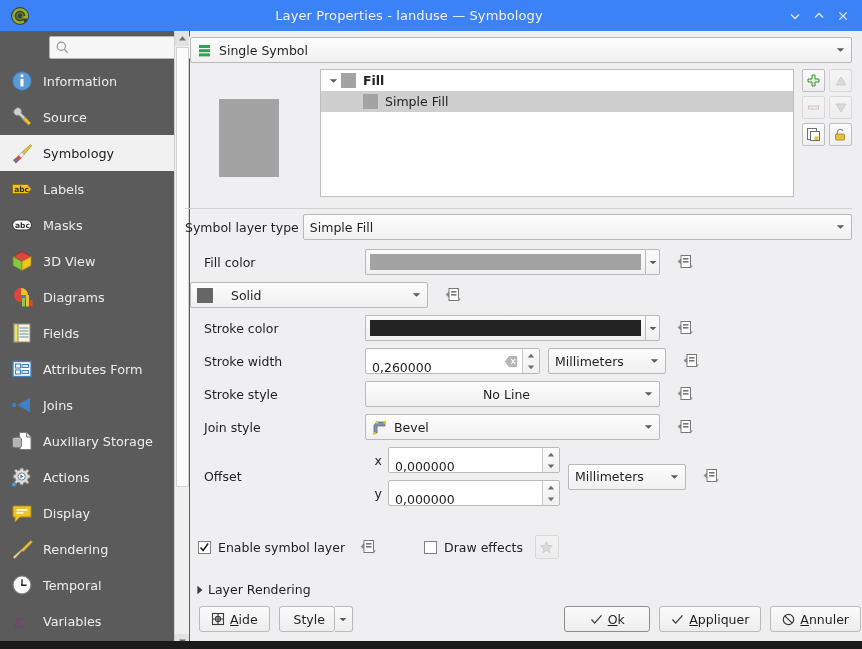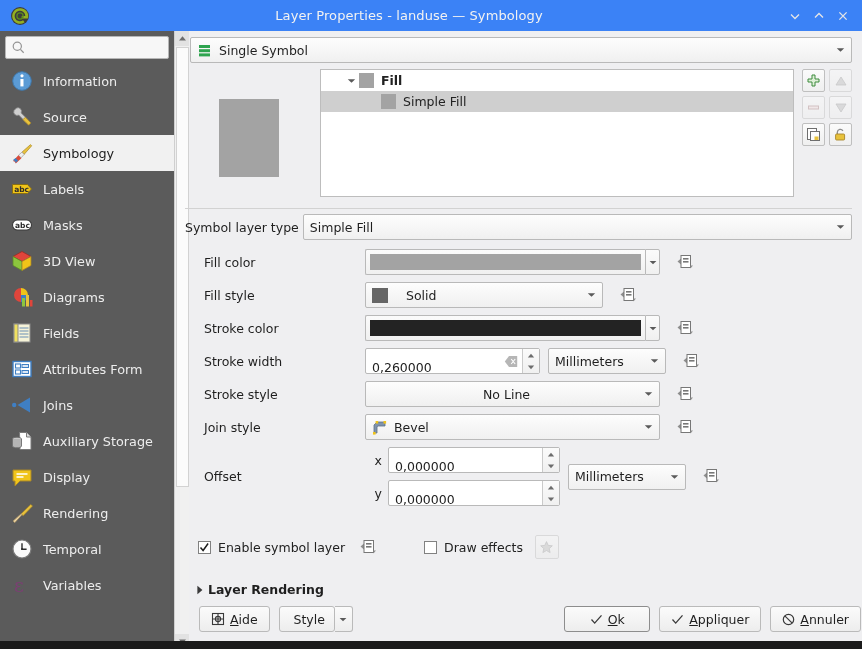--- a/index.html
+++ b/index.html
@@ -52,20 +52,21 @@
     color: #e6e6e6;
   }
   .wbtn svg { display: block; }
 
   
   .sidebar {
     position: absolute;
     left: 0; top: 31px;
     width: 174px; height: 618px;
     background: #5b5b5b;
+    padding-left: 44px;
   }
   .searchwrap {
     height: 32px;
     display: flex; align-items: center;
     padding: 0 5px;
     box-sizing: border-box;
   }
   .searchbox {
     flex: 1;
     height: 23px;
@@ -182,21 +183,21 @@
     background: #ffffff;
     border: 1px solid #bdbdbd;
     box-sizing: border-box;
     overflow: hidden;
   }
   .tree-row {
     height: 21px;
     display: flex;
     align-items: center;
     font-size: 12.5px;
-    padding-left: 22px;
+    padding-left: 4px;
     box-sizing: border-box;
   }
   .tree-row.selected { background: #cfcfcf; }
   .tree-row.root { font-weight: bold; }
   .tree-twisty {
     width: 16px; height: 16px;
     display: flex; align-items: center; justify-content: center;
     flex: 0 0 auto;
   }
   .tree-swatch {
@@ -362,21 +363,21 @@
     border-radius: 2px;
     box-sizing: border-box;
     display: flex; align-items: center; justify-content: center;
     opacity: .55;
   }
 
   .layer-rendering {
     position: absolute;
     left: 2px; top: 551px;
     display: flex; align-items: center;
-    font-size: 12.5px; font-weight: bold; color: #1f1f1f; justify-content: center;
+    font-size: 12.5px; font-weight: normal; color: #1f1f1f; justify-content: center;
   }
   .layer-rendering .tw { width: 16px; display: flex; align-items: center; justify-content: center; }
 
   .buttonbar {
     position: absolute;
     left: 9px; top: 575px;
     width: 662px;
     display: flex; align-items: flex-end;
   }
   .btn {
@@ -570,20 +571,31 @@
               <path d="M15.5 2.5V7H20" fill="#ddd" stroke="#7b7b7b" stroke-width="1"></path>
               <ellipse cx="6" cy="9" rx="4.5" ry="1.8" fill="#c8c8c8" stroke="#6f6f6f" stroke-width=".9"></ellipse>
               <path d="M1.5 9v7c0 1 2 1.8 4.5 1.8s4.5-.8 4.5-1.8V9" fill="#b4b4b4" stroke="#6f6f6f" stroke-width=".9"></path>
             </svg>
           </span>
           <span>Auxiliary Storage</span>
         </div>
         <div class="navitem">
           <span class="nav-ico">
             <svg width="22" height="22" viewBox="0 0 22 22">
+              <path d="M12 2.2l.6 2.1 2.2.4 1.5-1.6 1.8 1.8-1.6 1.5.4 2.2 2.1.6v2.6l-2.1.6-.4 2.2 1.6 1.5-1.8 1.8-1.5-1.6-2.2.4-.6 2.1H9.4l-.6-2.1-2.2-.4-1.5 1.6-1.8-1.8 1.6-1.5-.4-2.2-2.1-.6V9.2l2.1-.6.4-2.2L3.3 4.9 5.1 3.1l1.5 1.6 2.2-.4.6-2.1z" fill="#dcdcdc" stroke="#8b8b8b" stroke-width=".9"></path>
+              <circle cx="10.7" cy="10.5" r="3.6" fill="#fff" stroke="#6f6f6f" stroke-width=".9"></circle>
+              <path d="M9.3 8.4l3.3 2.1-3.3 2.1z" fill="#3f7fc4"></path>
+              <circle cx="3" cy="18.6" r="2.1" fill="#5b9bd5" stroke="#3f78ab" stroke-width=".8"></circle>
+            </svg>
+          </span>
+          <span>Actions</span>
+        </div>
+        <div class="navitem">
+          <span class="nav-ico">
+            <svg width="22" height="22" viewBox="0 0 22 22">
               <path d="M2 4h18v11H9l-5 5v-5H2z" fill="#f0c419" stroke="#a8862a" stroke-width="1"></path>
               <path d="M5.5 8h11M5.5 11h7" stroke="#fff" stroke-width="1.4"></path>
             </svg>
           </span>
           <span>Display</span>
         </div>
         <div class="navitem">
           <span class="nav-ico">
             <svg width="22" height="22" viewBox="0 0 22 22">
               <path d="M19.8 2.4l-9.6 9.4 1.9 1.9 9.4-9.6z" fill="#e8c23c" stroke="#a8862a" stroke-width=".7"></path>
@@ -742,21 +754,20 @@
             <path d="M1.5 8.5l3.5-3v6z" fill="#8e8e8e"></path>
             <rect x="5" y="2.5" width="9.5" height="12" fill="#fff" stroke="#777" stroke-width="1"></rect>
             <rect x="7" y="5" width="5.5" height="1.6" fill="#777"></rect>
             <rect x="7" y="8" width="5.5" height="1.6" fill="#777"></rect>
             <path d="M14.5 12.5h2.5l-2.5 3z" fill="#8e8e8e"></path>
           </svg>
         </div>
       </div>
 
       <div class="frow">
-        <span class="flabel">Fill style</span>
         <div class="combo ctrl-main" style="width:238px">
           <span class="cb-ico">
             <span id="fillStyleSwatch" style="display: block; width: 33px; height: 15px; background: rgb(102, 102, 102);"></span>
           </span>
           <span class="cb-label" style="padding-left:12px">Solid</span>
           <span class="cb-arrow">
             <svg width="9" height="6" viewBox="0 0 9 6">
                 <path d="M0.8 1.2L4.5 4.8 8.2 1.2z" fill="#5a5a5a"></path>
               </svg>
           </span>

